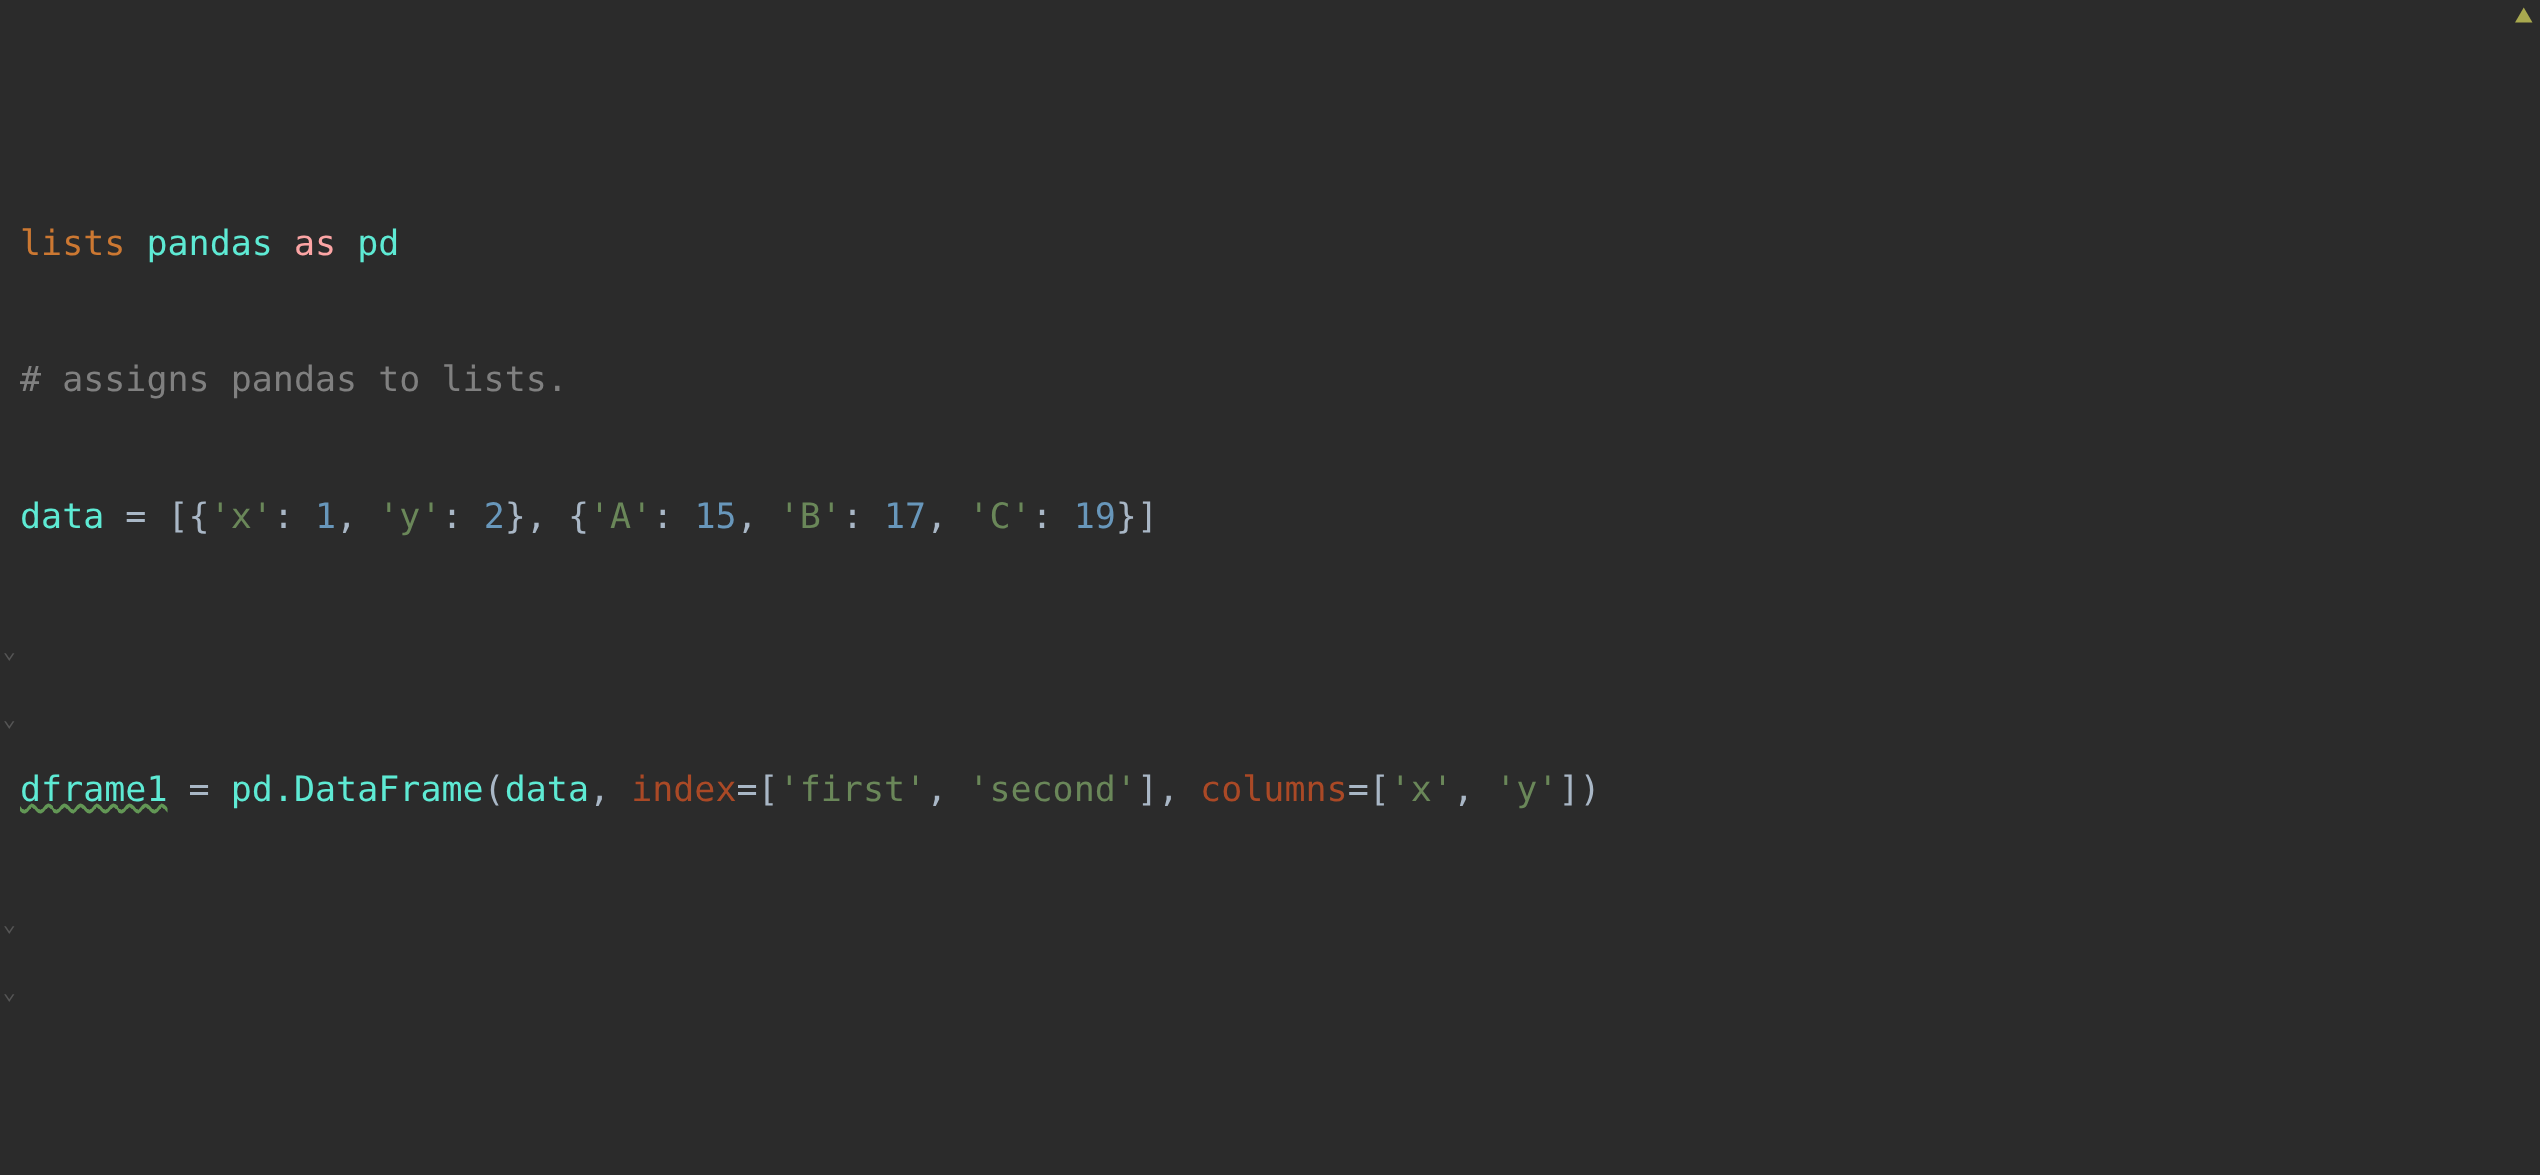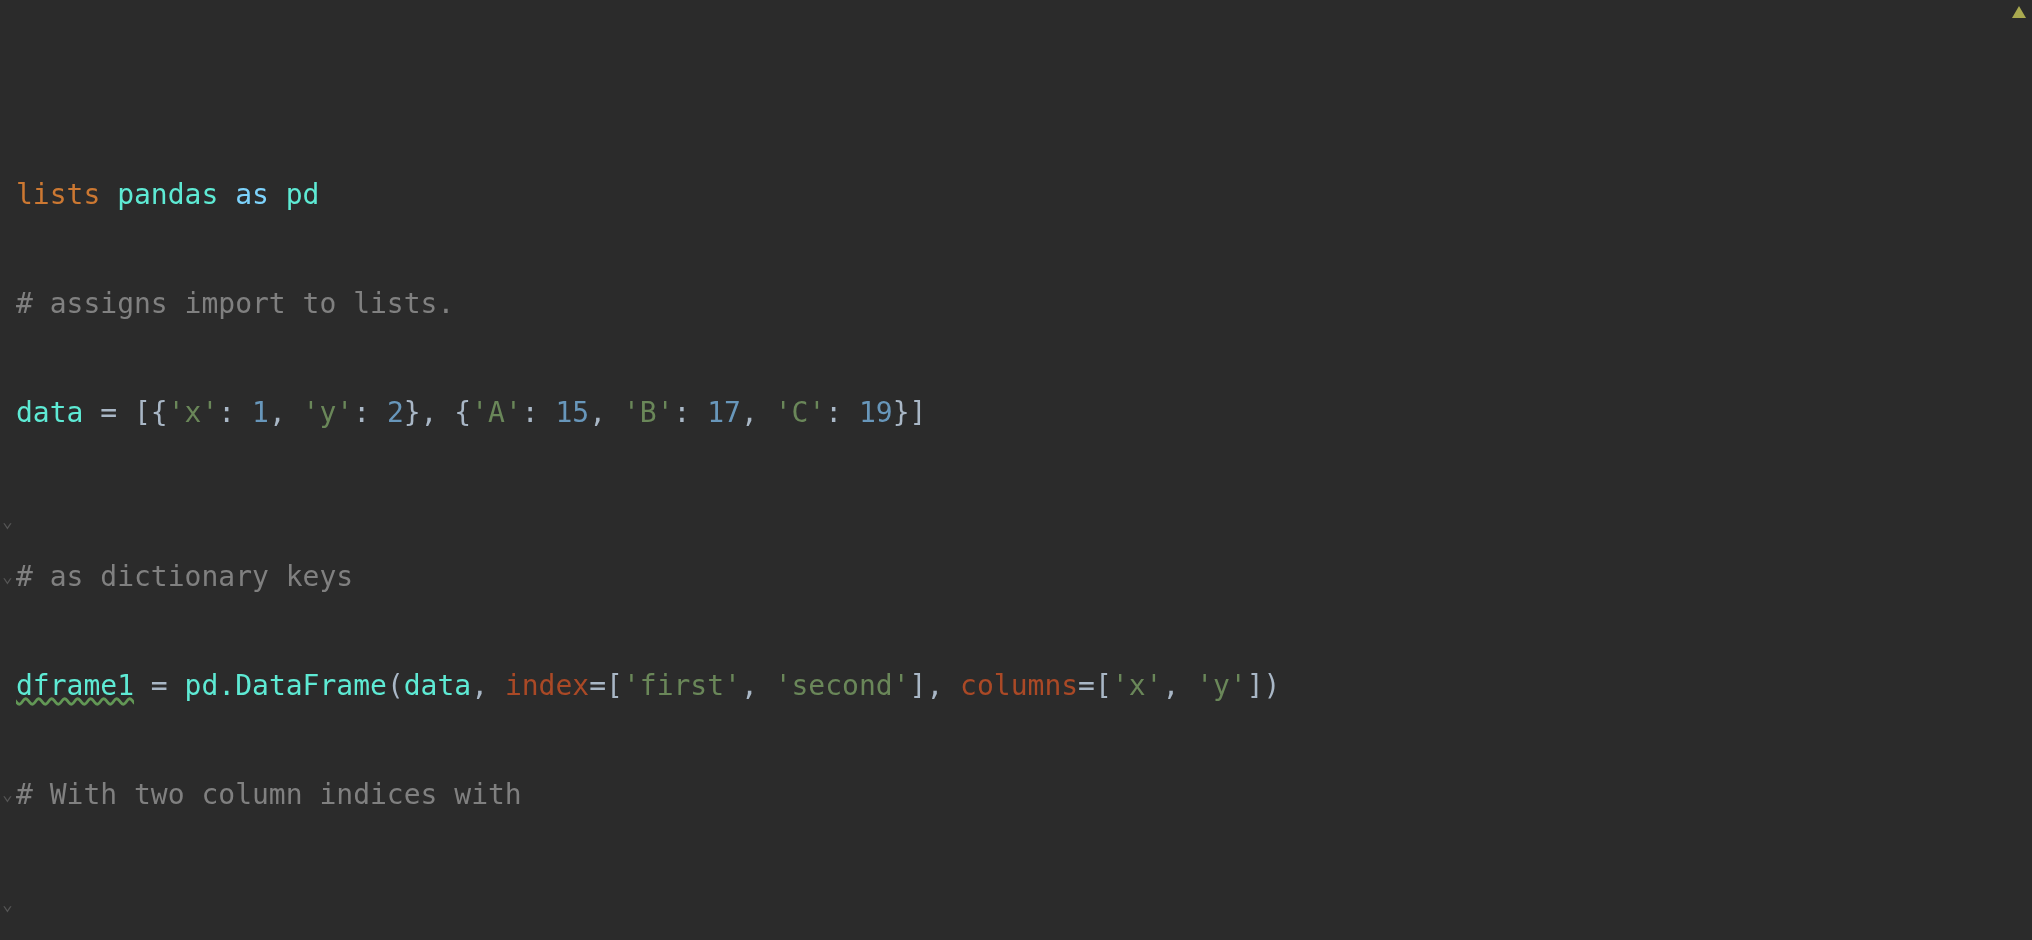--- a/index.html
+++ b/index.html
@@ -16,21 +16,21 @@
   }
   .editor {
     padding: 4px 16px 4px 16px;
     white-space: pre;
   }
   .line {
     display: block;
     position: relative;
   }
   .kw-import { color: #cc7832; }
-  .kw-as     { color: #7dd3fc; }
+  .kw-as     { color: #fca5a5; }
   .id        { color: #5eead4; } 
   .comment   { color: #808080; }
   .string    { color: #6a8759; }
   .number    { color: #6897bb; }
   .kwarg     { color: #aa4926; margin-top: 29px; }
   .punct     { color: #a9b7c6; }
   .squiggle-green {
     text-decoration: underline wavy #629755;
     text-decoration-skip-ink: none;
     text-align: right;
@@ -54,25 +54,25 @@
     border-bottom: 12px solid #a9a94f;
   }
 </style>
 </head>
 <body>
 
 <div class="editor">
 <div class="warn-tri"></div>
 
 <span class="line"><span class="kw-import">lists</span> <span class="id">pandas</span> <span class="kw-as">as</span> <span class="id">pd</span></span>
-<span class="line"><span class="comment"># assigns import to lists.</span></span>
+<span class="line"><span class="comment"># assigns pandas to lists.</span></span>
 <span class="line"><span class="id">data</span><span class="punct"> = </span><span class="punct">[{</span><span class="string">'x'</span><span class="punct">: </span><span class="number">1</span><span class="punct">, </span><span class="string">'y'</span><span class="punct">: </span><span class="number">2</span><span class="punct">}, {</span><span class="string">'A'</span><span class="punct">: </span><span class="number">15</span><span class="punct">, </span><span class="string">'B'</span><span class="punct">: </span><span class="number">17</span><span class="punct">, </span><span class="string">'C'</span><span class="punct">: </span><span class="number">19</span><span class="punct">}]</span></span>
 <span class="line"><span class="gutter-glyph">⌄</span></span>
-<span class="line"><span class="gutter-glyph">⌄</span><span class="comment"># as dictionary keys</span></span>
+<span class="line"><span class="gutter-glyph">⌄</span></span>
 <span class="line"><span class="id squiggle-green">dframe1</span><span class="punct"> = </span><span class="id">pd.DataFrame</span><span class="punct">(</span><span class="id">data</span><span class="punct">, </span><span class="kwarg">index</span><span class="punct">=</span><span class="punct">[</span><span class="string">'first'</span><span class="punct">, </span><span class="string">'second'</span><span class="punct">]</span><span class="punct">, </span><span class="kwarg">columns</span><span class="punct">=</span><span class="punct">[</span><span class="string">'x'</span><span class="punct">, </span><span class="string">'y'</span><span class="punct">]</span><span class="punct">)</span></span>
-<span class="line"><span class="gutter-glyph">⌄</span><span class="comment"># With two column indices with</span></span>
+<span class="line"><span class="gutter-glyph">⌄</span></span>
 <span class="line"><span class="gutter-glyph">⌄</span></span>
 
 
 
 
 
 </div>
 
 </body></html>

